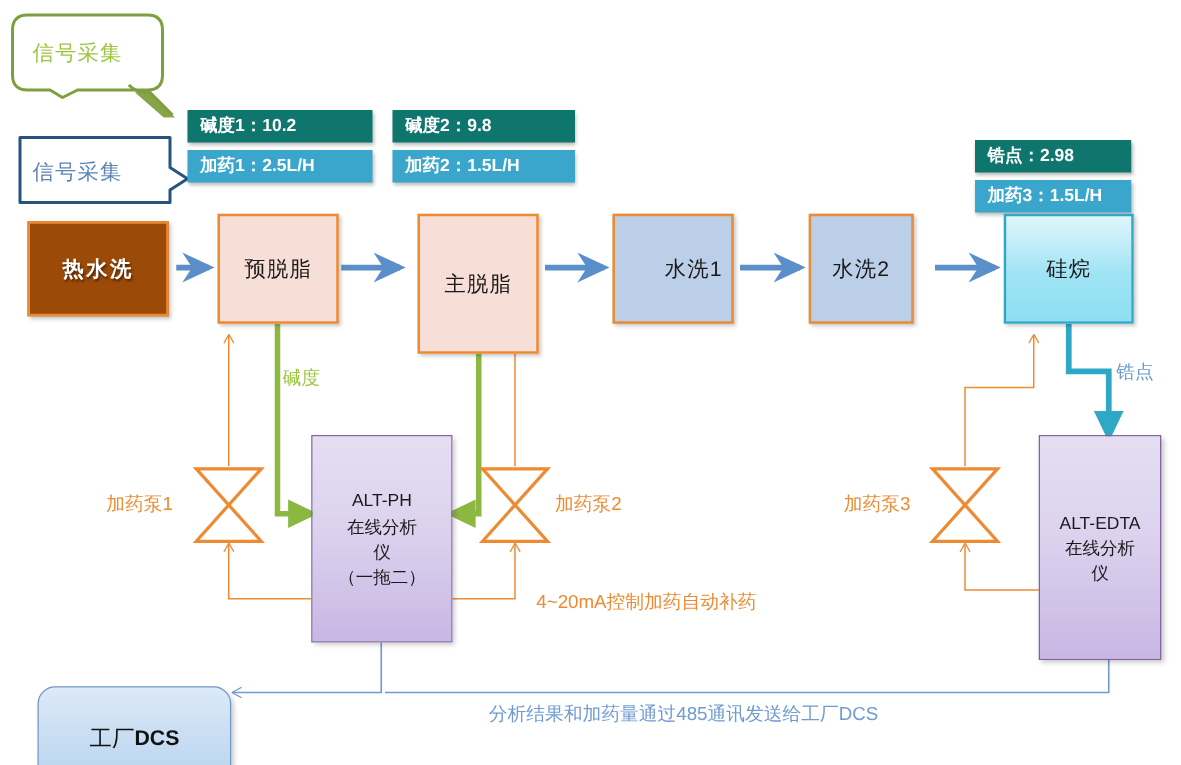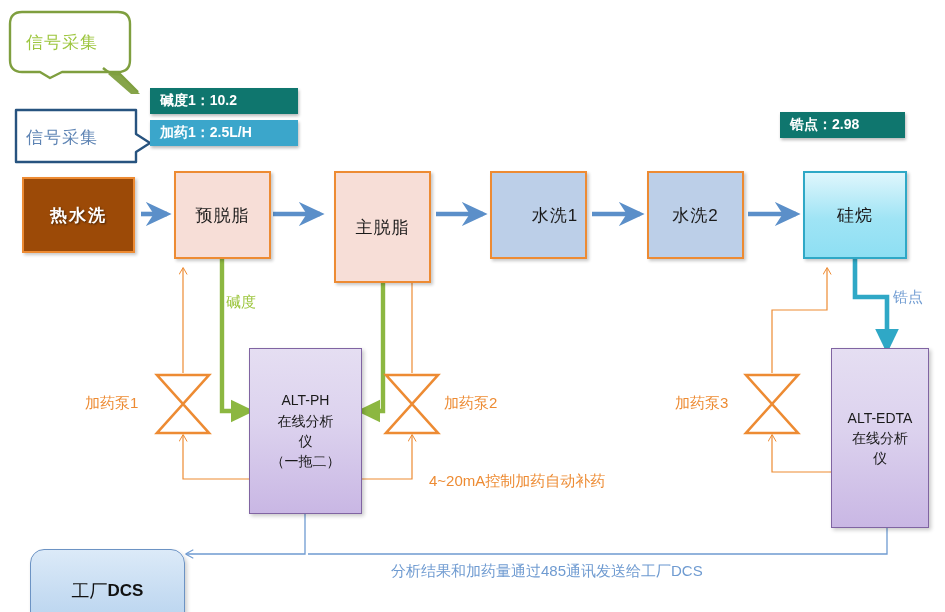--- a/index.html
+++ b/index.html
@@ -212,34 +212,39 @@
   </svg>
 
   <div class="callout-text acq" style="left:26px; top:31px;">信号采集</div>
   <div class="callout-text outp" style="left:26px; top:126px;">信号采集</div>
 
   <div class="badge-group" style="left:150px; top:88px; width:148px;">
     <div class="badge green">碱度1：10.2</div>
     <div class="badge teal">加药1：2.5L/H</div>
   </div>
 
+  <div class="badge-group" style="left:314px; top:88px; width:146px;">
+    <div class="badge green">碱度2：9.8</div>
+    <div class="badge teal">加药2：1.5L/H</div>
+  </div>
 
   <div class="badge-group" style="left:780px; top:88px; width:125px;margin-top:24px;">
     <div class="badge green">锆点：2.98</div>
+    <div class="badge teal">加药3：1.5L/H</div>
   </div>
 
   <div class="proc hot" style="left:22px;  top:177px; width:113px; height:76px;">热水洗</div>
 
   <div class="proc pink" style="left:174px; top:171px; width:97px; height:88px;">预脱脂</div>
 
   <div class="proc pink" style="left:334px; top:171px; width:97px; height:112px;">主脱脂</div>
 
   <div class="proc blue" style="left:490px; top:171px; width:97px; height:88px;padding-left:33px;">水洗1</div>
 
-  <div class="proc blue" style="left:647px; top:171px; width:97px; height:88px;">水洗2</div>
+  <div class="proc blue" style="left:647px; top:171px; width:84px; height:88px;">水洗2</div>
 
   <div class="proc cyan" style="left:803px; top:171px; width:104px; height:88px;">硅烷</div>
 
   <div class="analyzer" style="left:249px; top:348px; width:113px; height:166px;">
     <span>ALT-PH</span>
     <span>在线分析</span>
     <span>仪</span>
     <span>（一拖二）</span>
   </div>
 

